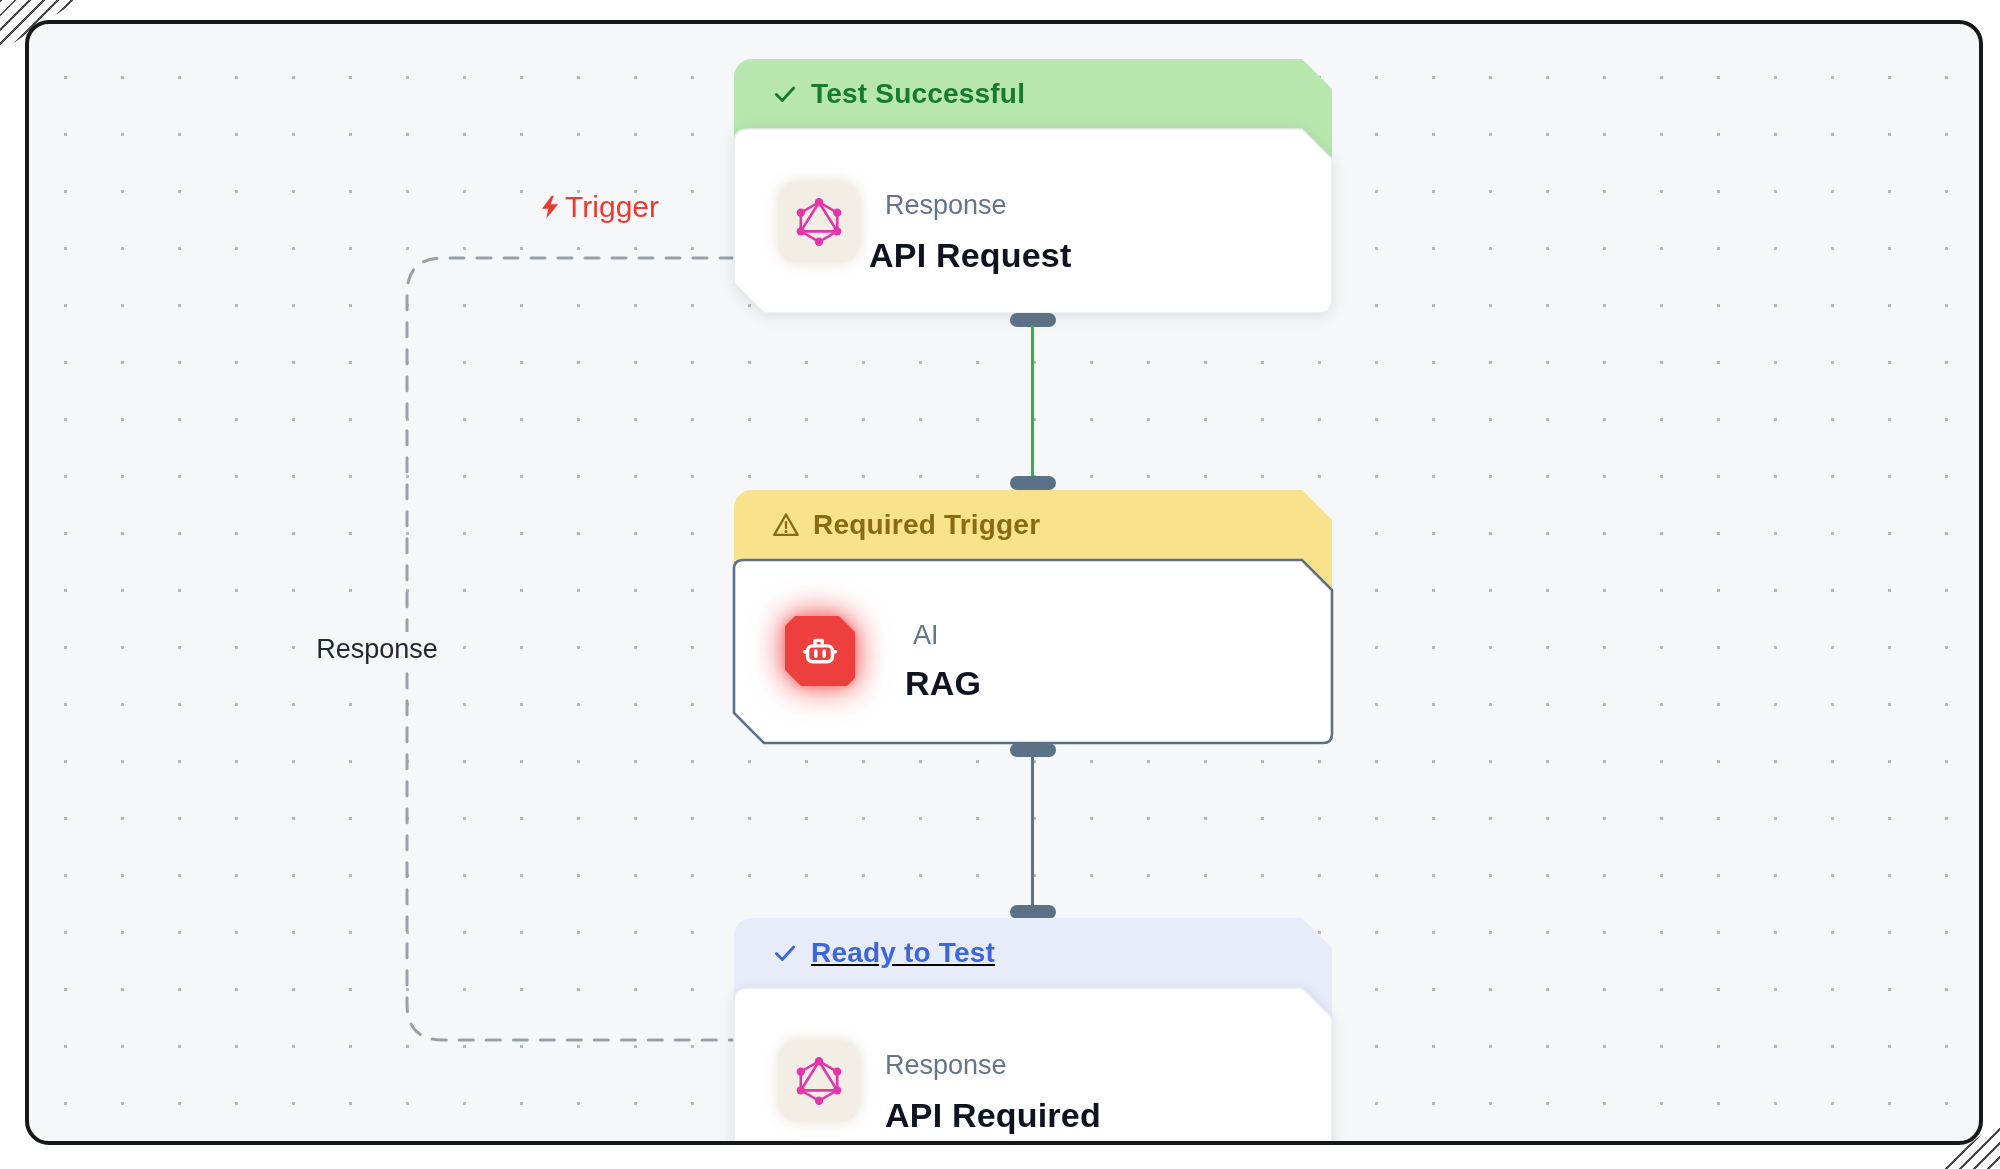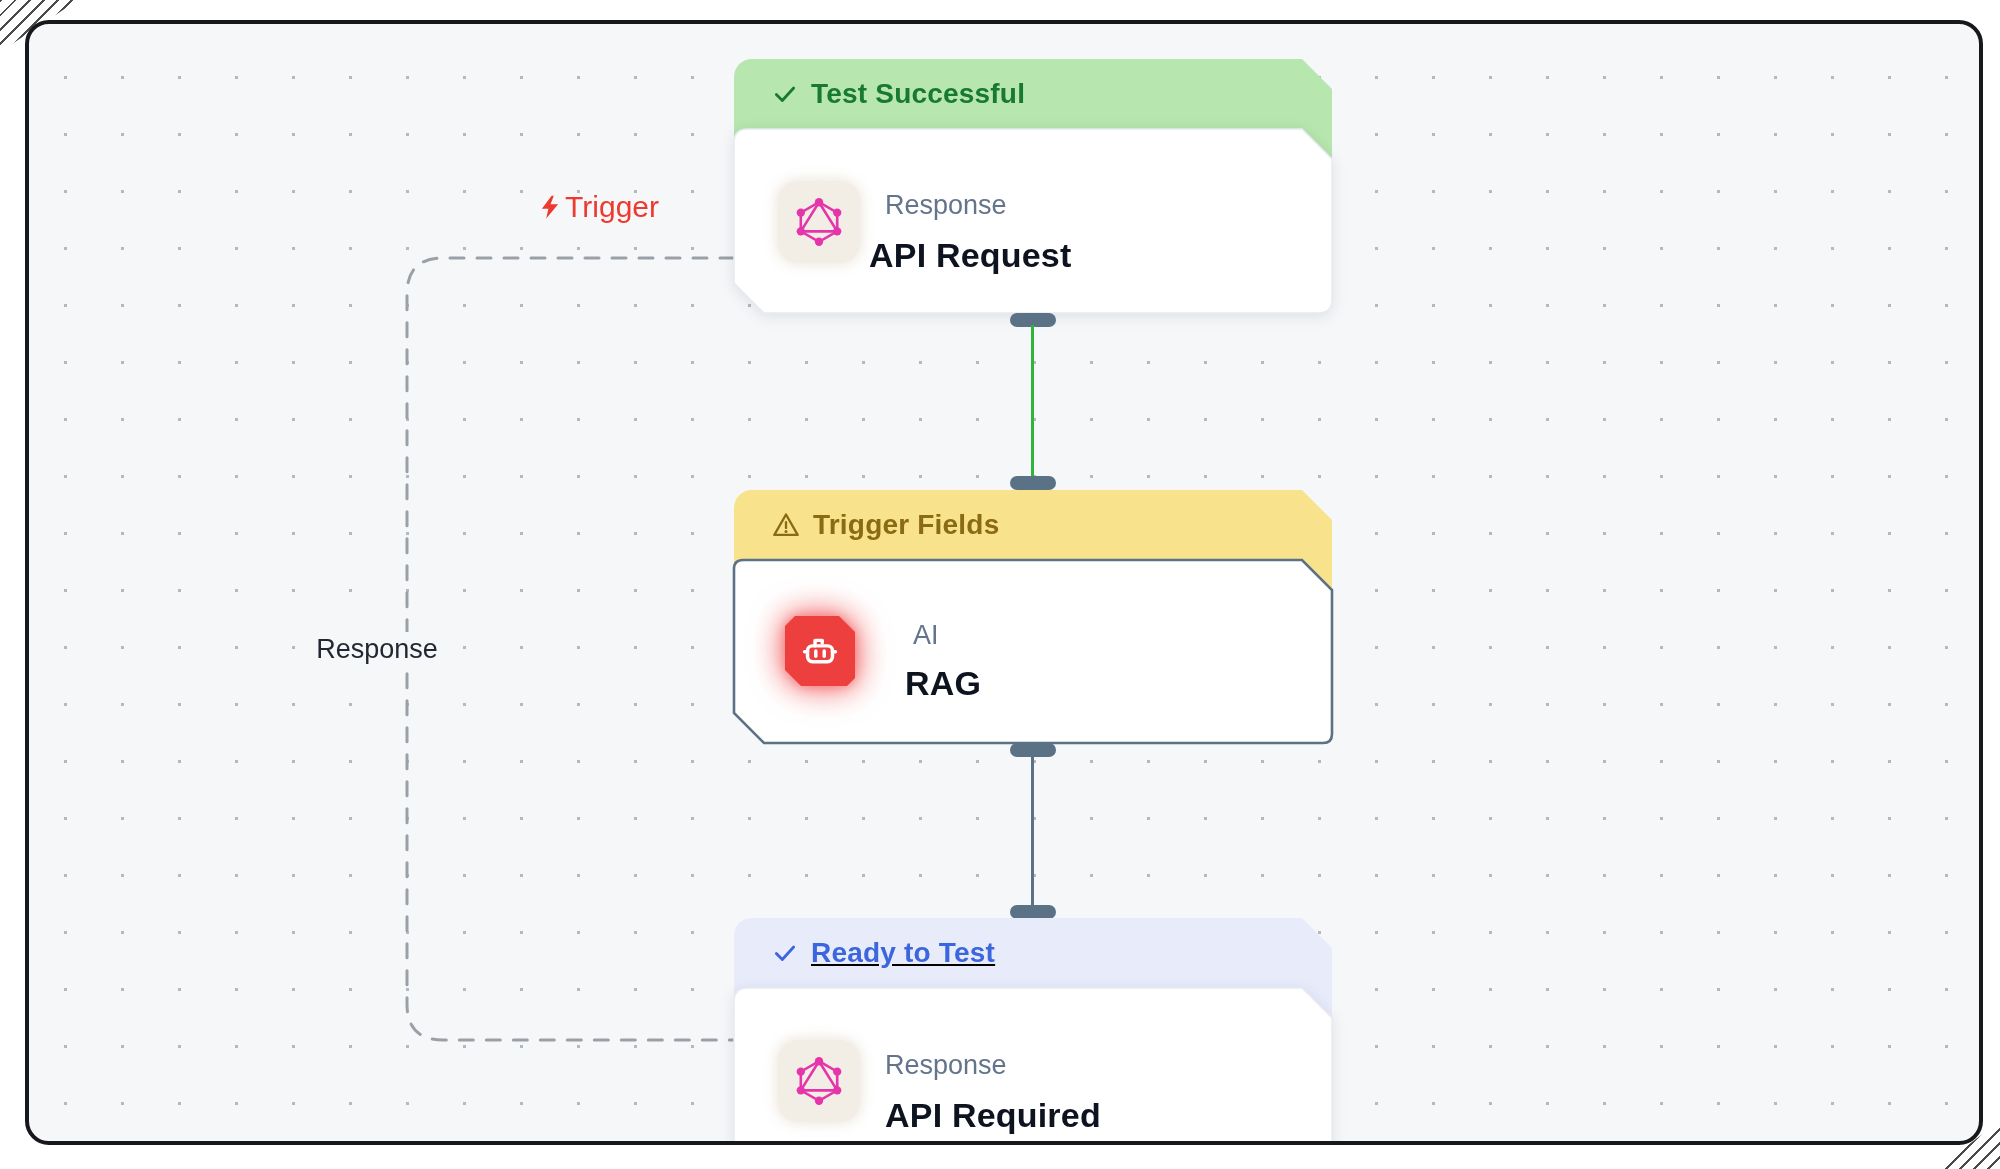--- a/index.html
+++ b/index.html
@@ -111,21 +111,21 @@
       <div class="vline vline-green" style="top:301px;height:153px;"></div>
 
       <div class="port" style="top:452px;"></div>
       <div class="tag tag-yellow">
         <div class="tag-row">
           <svg width="28" height="26" viewBox="0 0 24 22">
             <path d="M12 2 L22 19.5 L2 19.5 Z" fill="none" stroke="#8a6a12" stroke-width="2" stroke-linejoin="round"></path>
             <line x1="12" y1="8.5" x2="12" y2="13.5" stroke="#8a6a12" stroke-width="2" stroke-linecap="round"></line>
             <circle cx="12" cy="16.6" r="1.3" fill="#8a6a12"></circle>
           </svg>
-          <span class="tag-label">Trigger Fields</span>
+          <span class="tag-label">Required Trigger</span>
         </div>
       </div>
       <svg class="abs" style="left:705px;top:536px;" width="598" height="183">
         <path d="M0 9 Q0 0 9 0 L568 0 L598 30 L598 174 Q598 183 589 183 L30 183 L0 153 Z" fill="#ffffff" stroke="#5b7186" stroke-width="2.6"></path>
       </svg>
       <div class="rag-glow" style="left:756px;top:592px;">
         <div class="rag-chip">
           <svg width="44" height="44" viewBox="0 0 24 24" fill="none" stroke="#ffffff" stroke-width="1.9" stroke-linecap="round" stroke-linejoin="round">
             <rect x="5.2" y="9.2" width="13.6" height="8.6" rx="2.6"></rect>
             <path d="M9.3 9.2 V6.2 H13.2 V7.6"></path>

